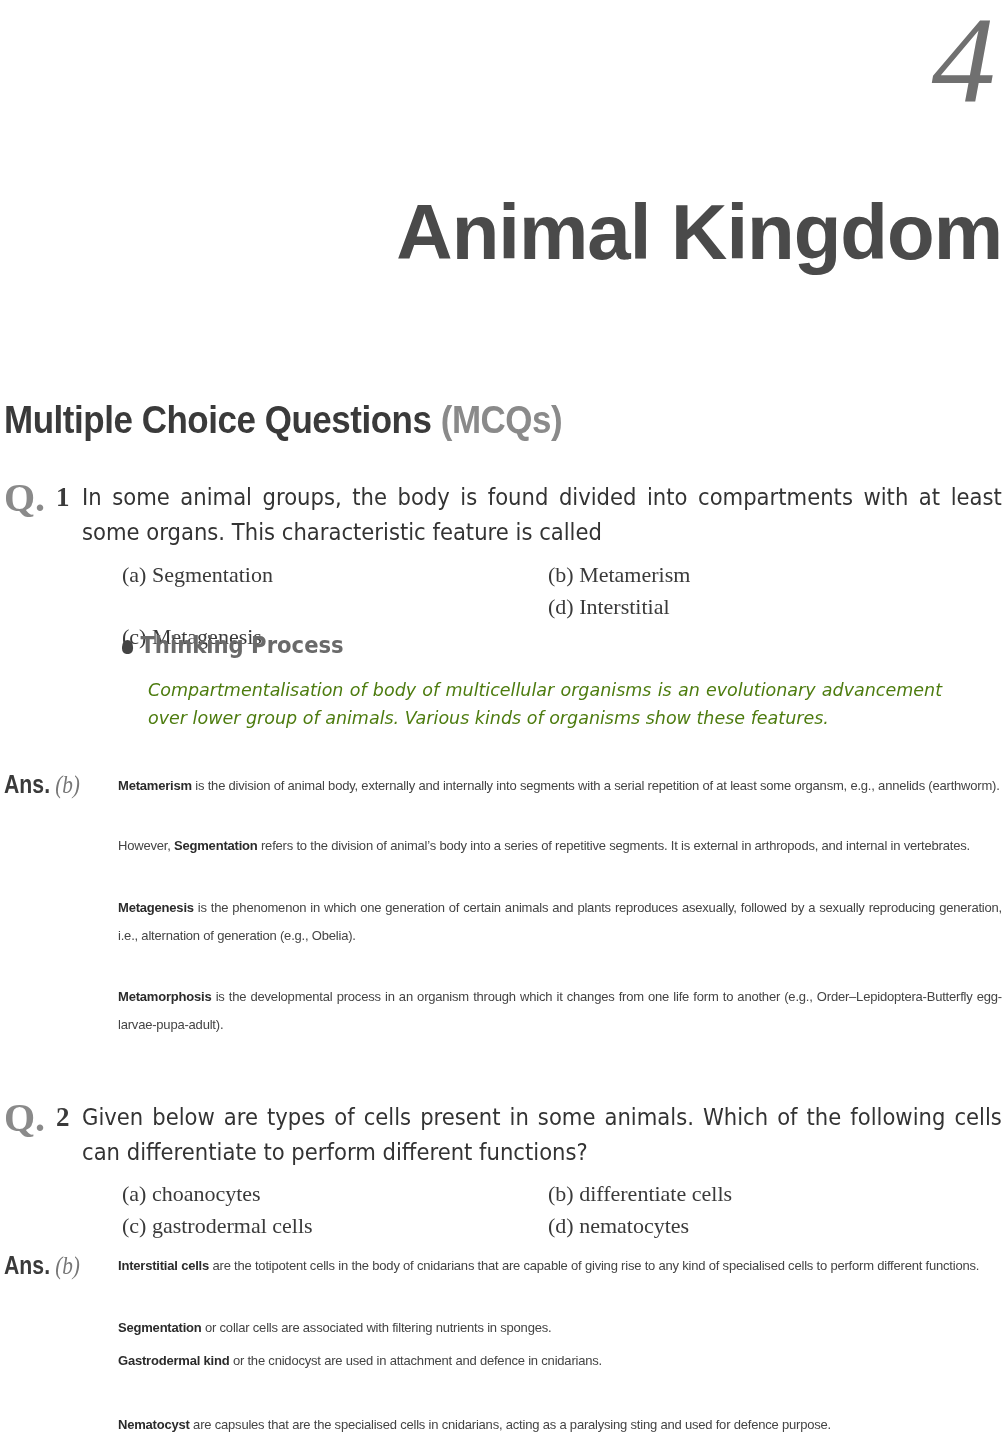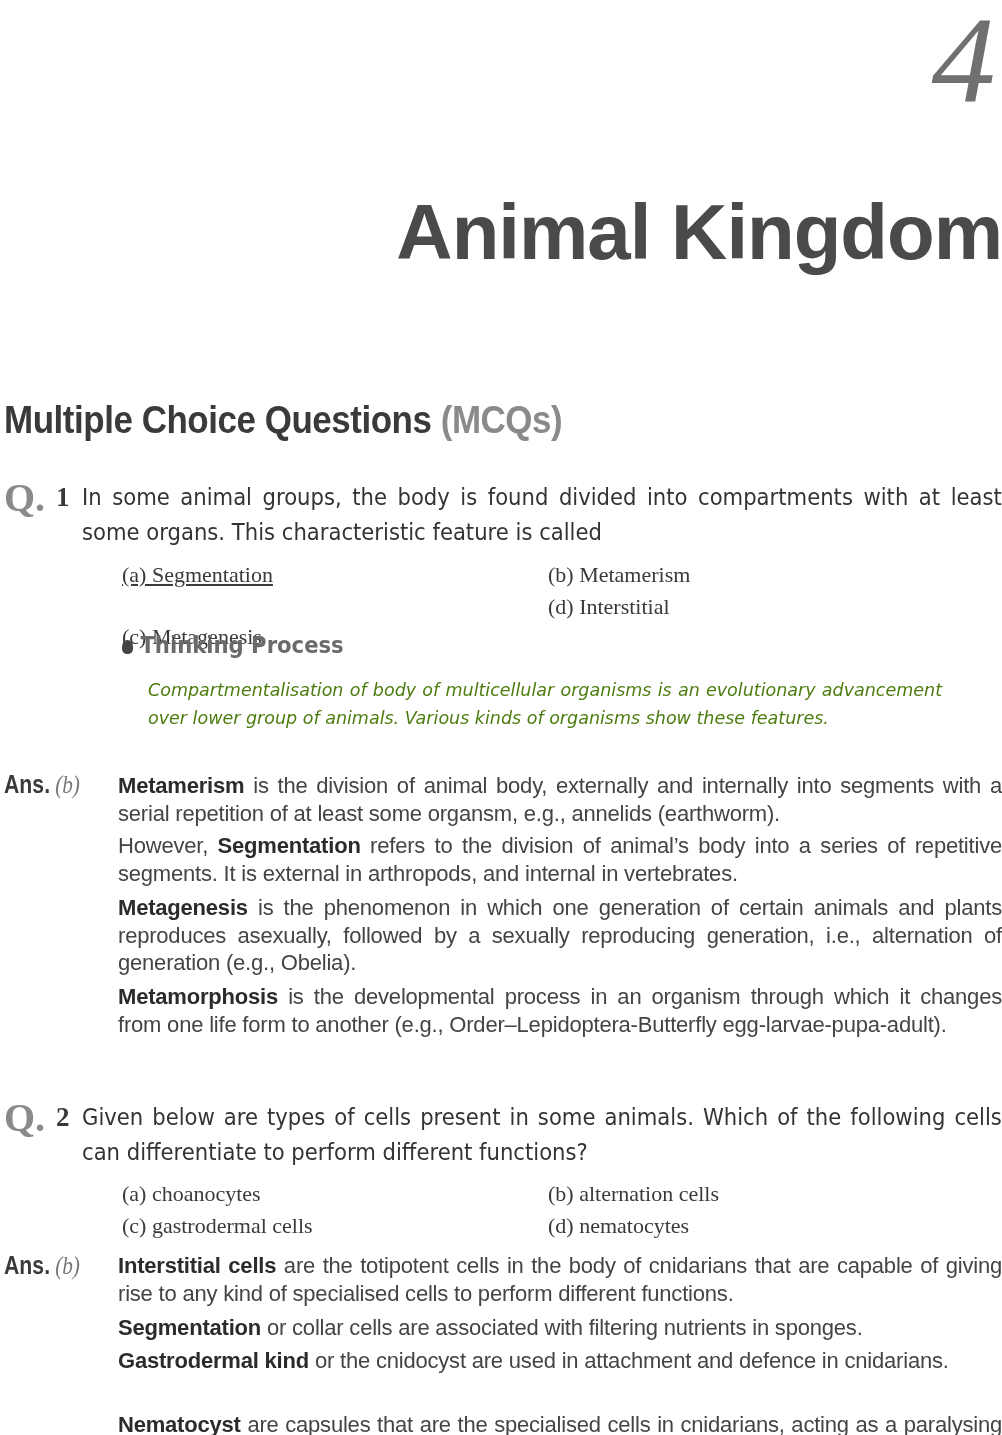--- a/index.html
+++ b/index.html
@@ -11,40 +11,40 @@
   .q { position:absolute; left:4px; }
   .q-mark { position:absolute; left:0; top:-6px; font-family:"Liberation Serif", serif; font-weight:bold; font-size:40px; color:#8a8a8a; }
   .q-num { position:absolute; left:52px; top:2px; font-family:"Liberation Serif", serif; font-weight:bold; font-size:27px; color:#3a3a3a; }
   .q-text { position:absolute; left:78px; width:920px; font-family:"DejaVu Sans", sans-serif; font-size:23.5px; line-height:35px; color:#333; transform:scaleX(0.9); transform-origin:left top; width:1022px; text-align:justify; }
   .opt { position:absolute; font-family:"Liberation Serif", serif; font-size:22px; line-height:32px; color:#3a3a3a; white-space:nowrap; }
   .tp-head { position:absolute; left:122px; top:632px; font-family:"DejaVu Sans", sans-serif; font-weight:bold; font-size:23px; color:#6a6a6a; transform:scaleX(0.92); transform-origin:left center; white-space:nowrap; }
   .tp-head .bulb { display:inline-block; width:12px; height:14px; background:#444; border-radius:50% 50% 40% 40%; margin-right:8px; position:relative; top:1px; }
   .tp-text { position:absolute; left:148px; top:676px; width:794px; font-family:"DejaVu Sans", sans-serif; font-style:italic; font-size:17.5px; line-height:28px; color:#4d7c0f; text-align:justify; font-weight:200; }
   .ans-label { position:absolute; left:4px; font-family:"Liberation Sans", sans-serif; font-weight:bold; font-size:25px; color:#3a3a3a; transform:scaleX(0.85); transform-origin:left center; white-space:nowrap; }
   .ans-label .letter { font-family:"Liberation Serif", serif; font-style:italic; font-weight:normal; color:#777; font-size:25px; margin-left:6px; }
-  .para { position:absolute; left:118px; width:884px; font-family:"Liberation Sans", sans-serif; font-size:22px; line-height:27.5px; color:#444; text-align:justify; letter-spacing:-0.2px; }
+  .para { position:absolute; left:118px; width:884px; font-family:"Liberation Sans", sans-serif; font-size:13px; line-height:27.5px; color:#444; text-align:justify; letter-spacing:-0.2px; }
   .para b { color:#2b2b2b; }
 </style>
 </head>
 <body>
 
 <div class="chapter-num">4</div>
 <div class="chapter-title">Animal Kingdom</div>
 
 <div class="section-title">
   <span>Multiple Choice Questions</span>
   <span class="accent">(MCQs)</span>
 </div>
 
 <div class="q" style="top:480px;">
   <span class="q-mark">Q.</span>
   <span class="q-num">1</span>
   <div class="q-text" style="top:0;">In some animal groups, the body is found divided into compartments with at least some organs. This characteristic feature is called</div>
 </div>
-<div class="opt" style="left:122px; top:559px;text-decoration:underline;">(a) Segmentation</div>
+<div class="opt" style="left:122px; top:559px;">(a) Segmentation</div>
 <div class="opt" style="left:548px; top:559px;">(b) Metamerism</div>
 <div class="opt" style="left:122px; top:591px;margin-top:30px;">(c) Metagenesis</div>
 <div class="opt" style="left:548px; top:591px;">(d) Interstitial</div>
 
 <div class="tp-head">
   <span class="bulb"></span><span>Thinking Process</span>
 </div>
 <div class="tp-text">Compartmentalisation of body of multicellular organisms is an evolutionary advancement over lower group of animals. Various kinds of organisms show these features.</div>
 
 <div class="ans-label" style="top:770px;">
@@ -62,21 +62,21 @@
 <div class="para" style="top:983px;">
   <span></span><b>Metamorphosis</b><span> is the developmental process in an organism through which it changes from one life form to another (e.g., Order–Lepidoptera-Butterfly egg-larvae-pupa-adult).</span>
 </div>
 
 <div class="q" style="top:1100px;">
   <span class="q-mark">Q.</span>
   <span class="q-num">2</span>
   <div class="q-text" style="top:0;">Given below are types of cells present in some animals. Which of the following cells can differentiate to perform different functions?</div>
 </div>
 <div class="opt" style="left:122px; top:1178px;">(a) choanocytes</div>
-<div class="opt" style="left:548px; top:1178px;">(b) alternation cells</div>
+<div class="opt" style="left:548px; top:1178px;">(b) differentiate cells</div>
 <div class="opt" style="left:122px; top:1210px;">(c) gastrodermal cells</div>
 <div class="opt" style="left:548px; top:1210px;">(d) nematocytes</div>
 
 <div class="ans-label" style="top:1251px;">
   <span>Ans.</span><span class="letter">(b)</span>
 </div>
 <div class="para" style="top:1252px;">
   <span></span><b>Interstitial cells</b><span> are the totipotent cells in the body of cnidarians that are capable of giving rise to any kind of specialised cells to perform different functions.</span>
 </div>
 <div class="para" style="top:1314px;">

